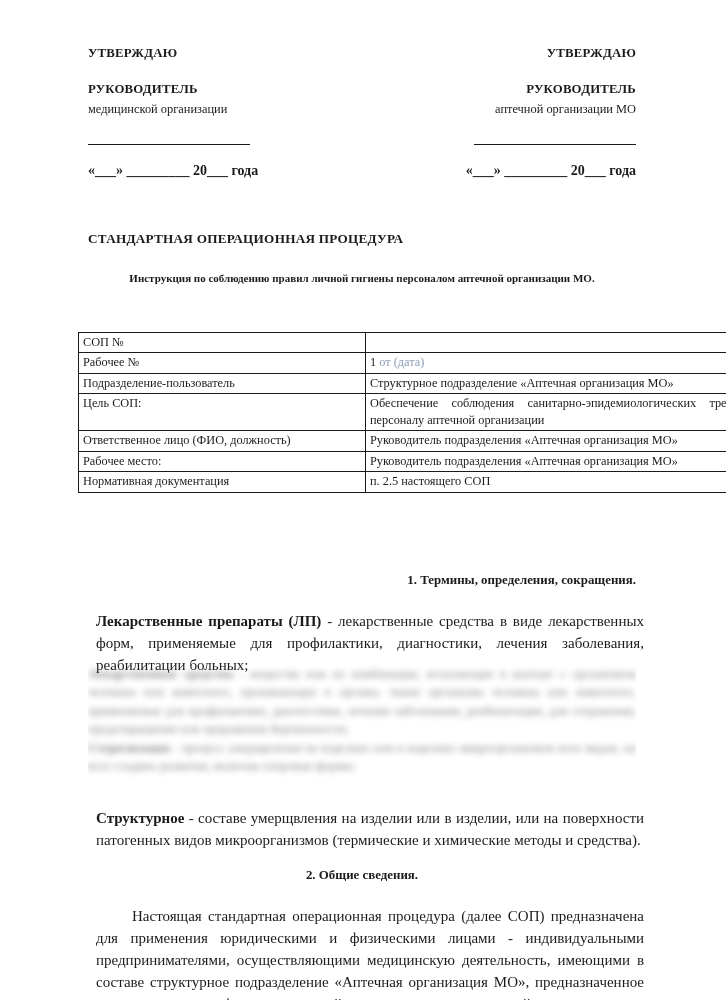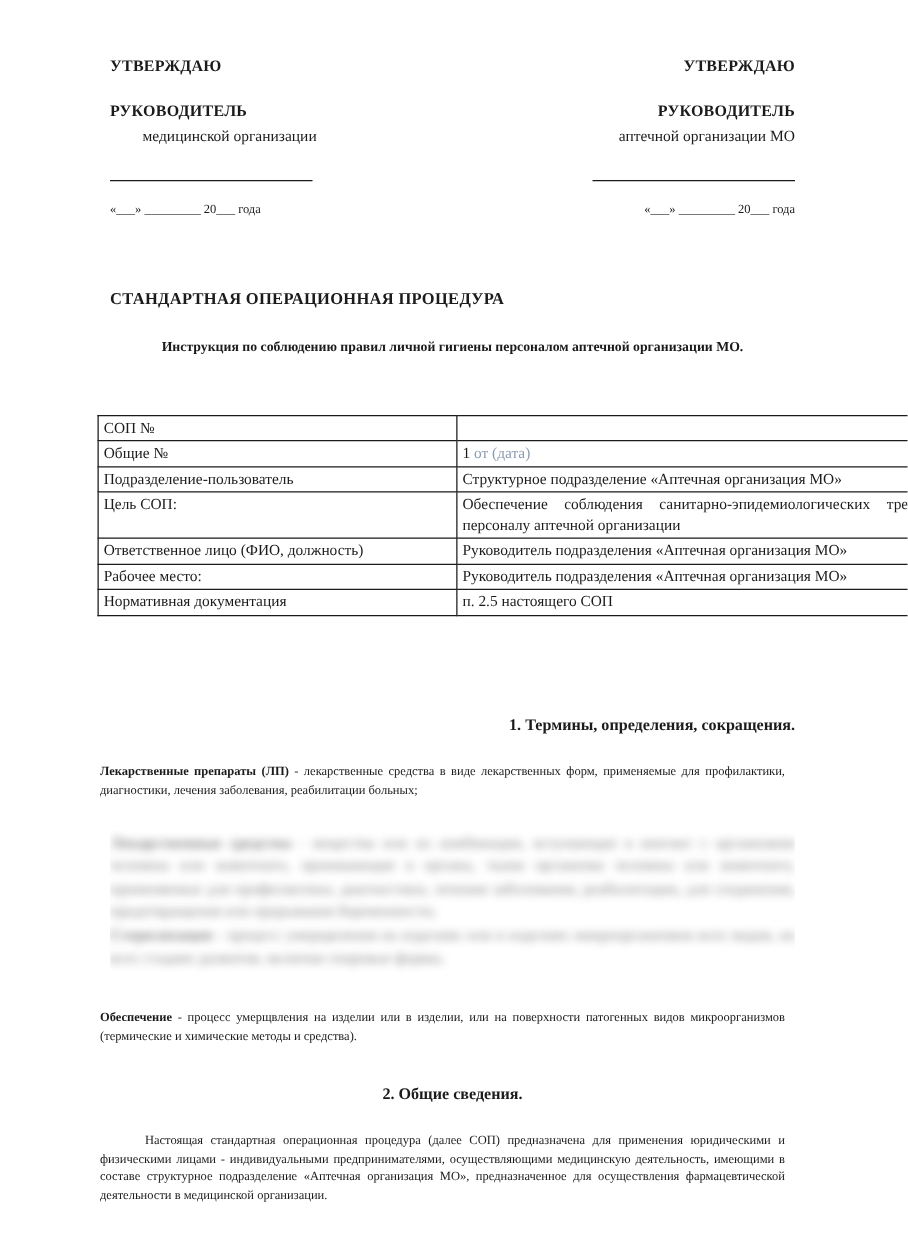--- a/index.html
+++ b/index.html
@@ -46,33 +46,33 @@
     letter-spacing: 0.2px;
     margin-bottom: 17px;
   }
   .appr-role {
     font-weight: bold;
     letter-spacing: 0.2px;
   }
   .appr-org {
     font-weight: normal;
     font-size: 12.4px;
-    margin-left: 26px;
   }
   .sig-rule {
     margin-top: 25px;
     border-bottom: 1.6px solid #1b1b1b;
     width: 162px;
     height: 0;
   }
   .approval-col.right .sig-rule { margin-left: auto; }
   .appr-date {
     margin-top: 15px;
-    font-size: 10px;
+    font-size: 14px;
     white-space: nowrap;
+    font-weight: bold;
   }
 
   
   .doc-title {
     position: absolute;
     left: 88px;
     top: 231px;
     width: 548px;
     font-weight: bold;
     font-size: 13.2px;
@@ -124,23 +124,23 @@
     width: 548px;
     text-align: center;
     font-weight: bold;
     font-size: 12.9px;
   }
   #sec1-head { top: 573px; text-align: right; }
   #sec2-head { top: 868px; text-align: center; }
 
   .body-par {
     position: absolute;
-    left: 80px;
-    width: 548px;
-    font-size: 10px;
+    left: 96px;
+    width: 548px;
+    font-size: 15px;
     line-height: 1.46;
     text-align: justify;
     text-align-last: left;
   }
   #par-lp { top: 611px; }
   #par-dez { top: 808px; }
   #par-gen { top: 906px; text-indent: 36px; }
 
   .term { font-weight: bold; }
 
@@ -193,21 +193,21 @@
   <div class="doc-title">СТАНДАРТНАЯ ОПЕРАЦИОННАЯ ПРОЦЕДУРА</div>
   <div class="doc-subtitle">Инструкция по соблюдению правил личной гигиены персоналом аптечной организации МО.</div>
 
   <table class="info-table">
     <tbody>
       <tr>
         <td class="label">СОП №</td>
         <td class="value oneline"></td>
       </tr>
       <tr>
-        <td class="label">Общие №</td>
+        <td class="label">Рабочее №</td>
         <td class="value oneline"><span class="ver-num">1</span><span class="ver-rest"> от (дата)</span></td>
       </tr>
       <tr>
         <td class="label">Подразделение-пользователь</td>
         <td class="value">Структурное подразделение «Аптечная организация МО»</td>
       </tr>
       <tr>
         <td class="label">Цель СОП:</td>
         <td class="value">Обеспечение соблюдения санитарно-эпидемиологических требований к персоналу аптечной организации</td>
       </tr>
@@ -231,18 +231,18 @@
   <div class="body-par" id="par-lp"><span class="term">Лекарственные препараты (ЛП)</span><span> - лекарственные средства в виде лекарственных форм, применяемые для профилактики, диагностики, лечения заболевания, реабилитации больных;</span></div>
 
   <div class="blur-region">
     <div class="blur-inner">
       <span class="term">Лекарственные средства</span><span> - вещества или их комбинации, вступающие в контакт с организмом человека или животного, проникающие в органы, ткани организма человека или животного, применяемые для профилактики, диагностики, лечения заболевания, реабилитации, для сохранения, предотвращения или прерывания беременности;</span>
       <br>
       <span class="term">Стерилизация</span><span> - процесс умерщвления на изделиях или в изделиях микроорганизмов всех видов, на всех стадиях развития, включая споровые формы.</span>
     </div>
   </div>
 
-  <div class="body-par" id="par-dez"><span class="term">Обеспечение</span><span> - процесс умерщвления на изделии или в изделии, или на поверхности патогенных видов микроорганизмов (термические и химические методы и средства).</span></div>
+  <div class="body-par" id="par-dez"><span class="term">Структурное</span><span> - составе умерщвления на изделии или в изделии, или на поверхности патогенных видов микроорганизмов (термические и химические методы и средства).</span></div>
 
   <div class="section-head" id="sec2-head">2. Общие сведения.</div>
   <div class="body-par" id="par-gen">Настоящая стандартная операционная процедура (далее СОП) предназначена для применения юридическими и физическими лицами - индивидуальными предпринимателями, осуществляющими медицинскую деятельность, имеющими в составе структурное подразделение «Аптечная организация МО», предназначенное для осуществления фармацевтической деятельности в медицинской организации.</div>
 
 </div>
 
 </body></html>

